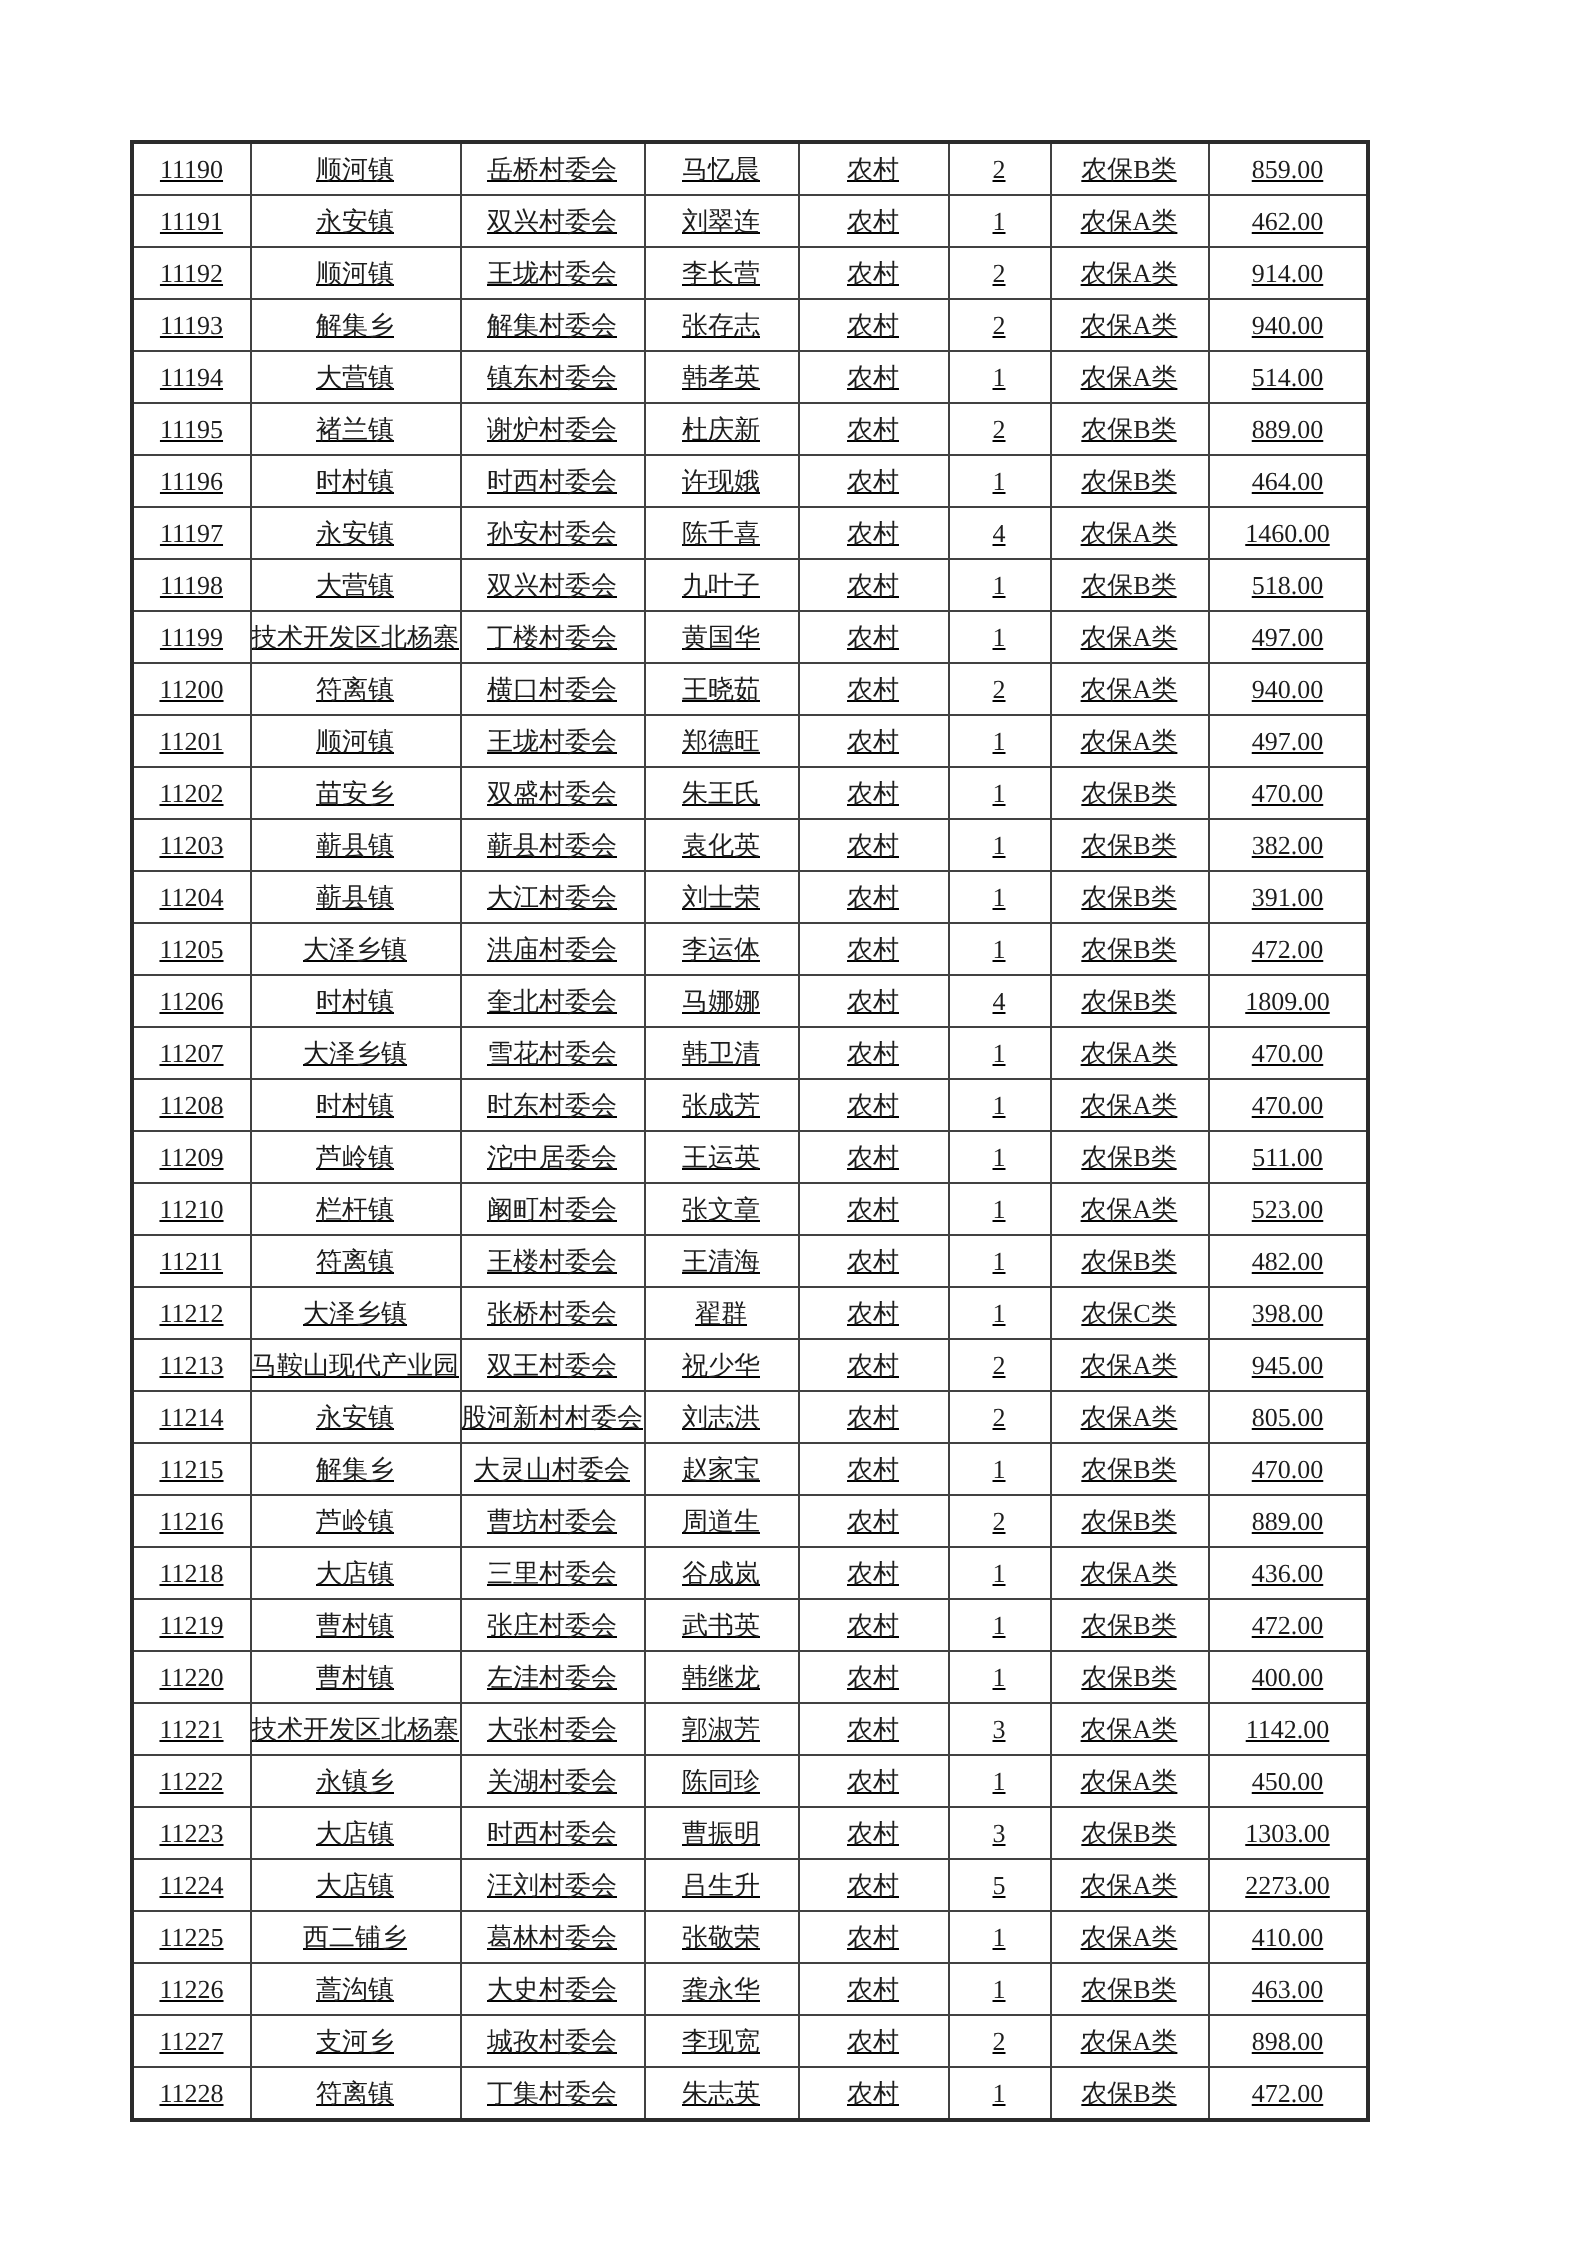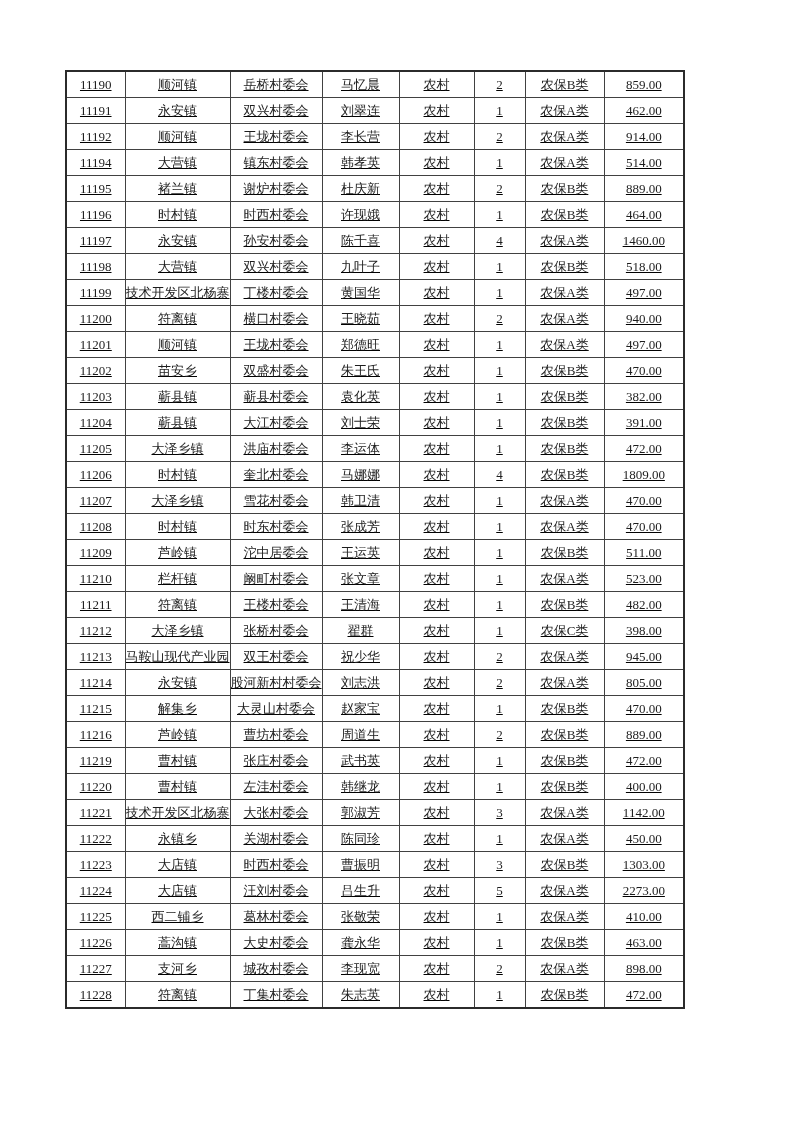--- a/index.html
+++ b/index.html
@@ -135,20 +135,46 @@
             <div class="c">2</div>
           </td>
     <td>
             <div class="c">农保A类</div>
           </td>
     <td>
             <div class="c">914.00</div>
           </td>
   </tr>
 
+  <tr>
+    <td>
+            <div class="c">11193</div>
+          </td>
+    <td>
+            <div class="c">解集乡</div>
+          </td>
+    <td>
+            <div class="c">解集村委会</div>
+          </td>
+    <td>
+            <div class="c">张存志</div>
+          </td>
+    <td>
+            <div class="c">农村</div>
+          </td>
+    <td>
+            <div class="c">2</div>
+          </td>
+    <td>
+            <div class="c">农保A类</div>
+          </td>
+    <td>
+            <div class="c">940.00</div>
+          </td>
+  </tr>
 
   <tr>
     <td>
             <div class="c">11194</div>
           </td>
     <td>
             <div class="c">大营镇</div>
           </td>
     <td>
             <div class="c">镇东村委会</div>
@@ -758,20 +784,46 @@
           </td>
     <td>
             <div class="c">农保B类</div>
           </td>
     <td>
             <div class="c">889.00</div>
           </td>
   </tr>
 
 
+  <tr>
+    <td>
+            <div class="c">11218</div>
+          </td>
+    <td>
+            <div class="c">大店镇</div>
+          </td>
+    <td>
+            <div class="c">三里村委会</div>
+          </td>
+    <td>
+            <div class="c">谷成岚</div>
+          </td>
+    <td>
+            <div class="c">农村</div>
+          </td>
+    <td>
+            <div class="c">1</div>
+          </td>
+    <td>
+            <div class="c">农保A类</div>
+          </td>
+    <td>
+            <div class="c">436.00</div>
+          </td>
+  </tr>
 
   <tr>
     <td>
             <div class="c">11219</div>
           </td>
     <td>
             <div class="c">曹村镇</div>
           </td>
     <td>
             <div class="c">张庄村委会</div>

